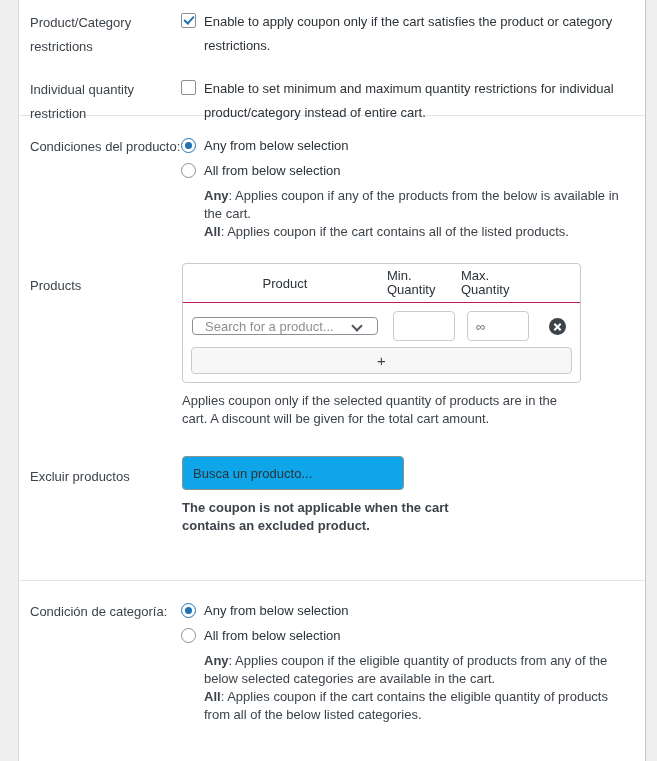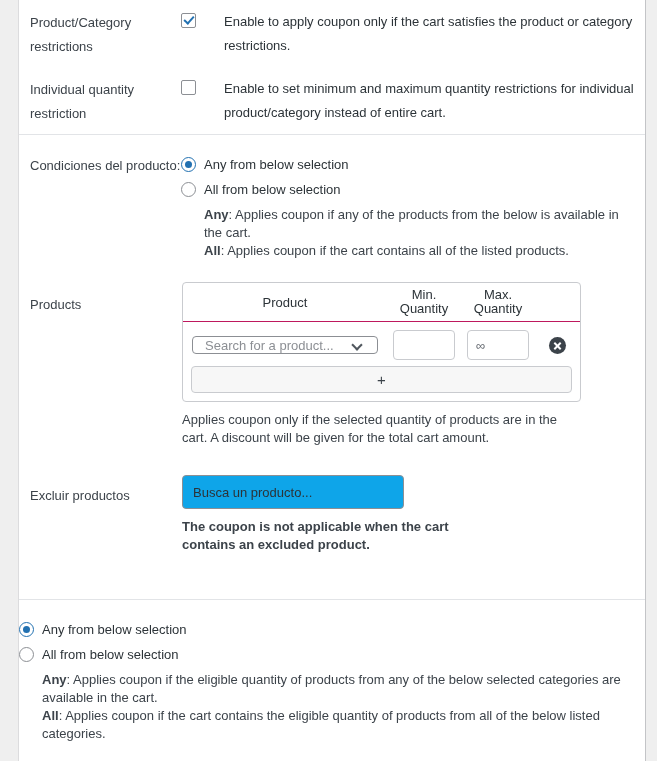--- a/index.html
+++ b/index.html
@@ -78,21 +78,20 @@
   .row-field {
     flex: 1 1 auto;
     box-sizing: border-box;
     padding-right: 10px;
   }
 
   
   .cb-row {
     display: flex;
     align-items: flex-start;
-    gap: 20px;
   }
   .cb-box {
     flex: 0 0 auto;
     width: 15px;
     height: 15px;
     box-sizing: border-box;
     border: 1px solid #8c8f94;
     border-radius: 2px;
     background: #fff;
     margin-top: 3px;
@@ -179,21 +178,21 @@
     box-sizing: border-box;
   }
   .th-product {
     flex: 0 0 204px;
     text-align: center;
     font-size: 13px;
     color: #2c3338;
   }
   .th-min, .th-max {
     flex: 0 0 74px;
-    text-align: center;
+    text-align: left;
     font-size: 13px;
     line-height: 14px;
     color: #2c3338;
   }
   .th-spacer { flex: 1 1 auto; }
 
   .prod-row {
     display: flex;
     align-items: center;
     padding: 8px 0 6px 0;
@@ -309,21 +308,21 @@
 </head>
 <body>
 
 <div class="page">
 
   <div class="gutter-left"></div>
   <div class="gutter-right"></div>
 
   <div class="panel">
 
-    <div class="section divided" style="padding-top:10px; padding-bottom:14px; height:135px;">
+    <div class="section divided" style="padding-top:10px; padding-bottom:14px; height:116px;">
 
       <div class="row" style="margin-bottom:18px;">
         <div class="row-label" style="padding-top:1px; line-height:24px;">Product/Category restrictions</div>
         <div class="row-field">
           <label class="cb-row">
             <span class="cb-box checked"></span>
             <span class="cb-text">Enable to apply coupon only if the cart satisfies the product or category restrictions.</span>
           </label>
         </div>
       </div>
@@ -408,20 +407,21 @@
           <div class="search-box">
             <span class="ph">Busca un producto...</span>
           </div>
           <div class="help-text" style="width:320px; margin-top:9px;font-weight:bold;">The coupon is not applicable when the cart contains an excluded product.</div>
         </div>
       </div>
     </div>
 
     <div class="section" style="padding-top:22px;">
       <div class="row">
+        <div class="row-label" style="flex:0 0 162px; padding-left:11px; padding-right:0; line-height:17px; white-space:nowrap;">Condición de categoría:</div>
         <div class="row-field" style="padding-right:15px;">
           <label class="radio-line" style="margin-top:-1px;">
             <span class="radio-dot selected"></span>
             <span class="radio-text">Any from below selection</span>
           </label>
           <label class="radio-line">
             <span class="radio-dot"></span>
             <span class="radio-text">All from below selection</span>
           </label>
           <div class="help-text" style="padding-left:23px; margin-top:8px;">

